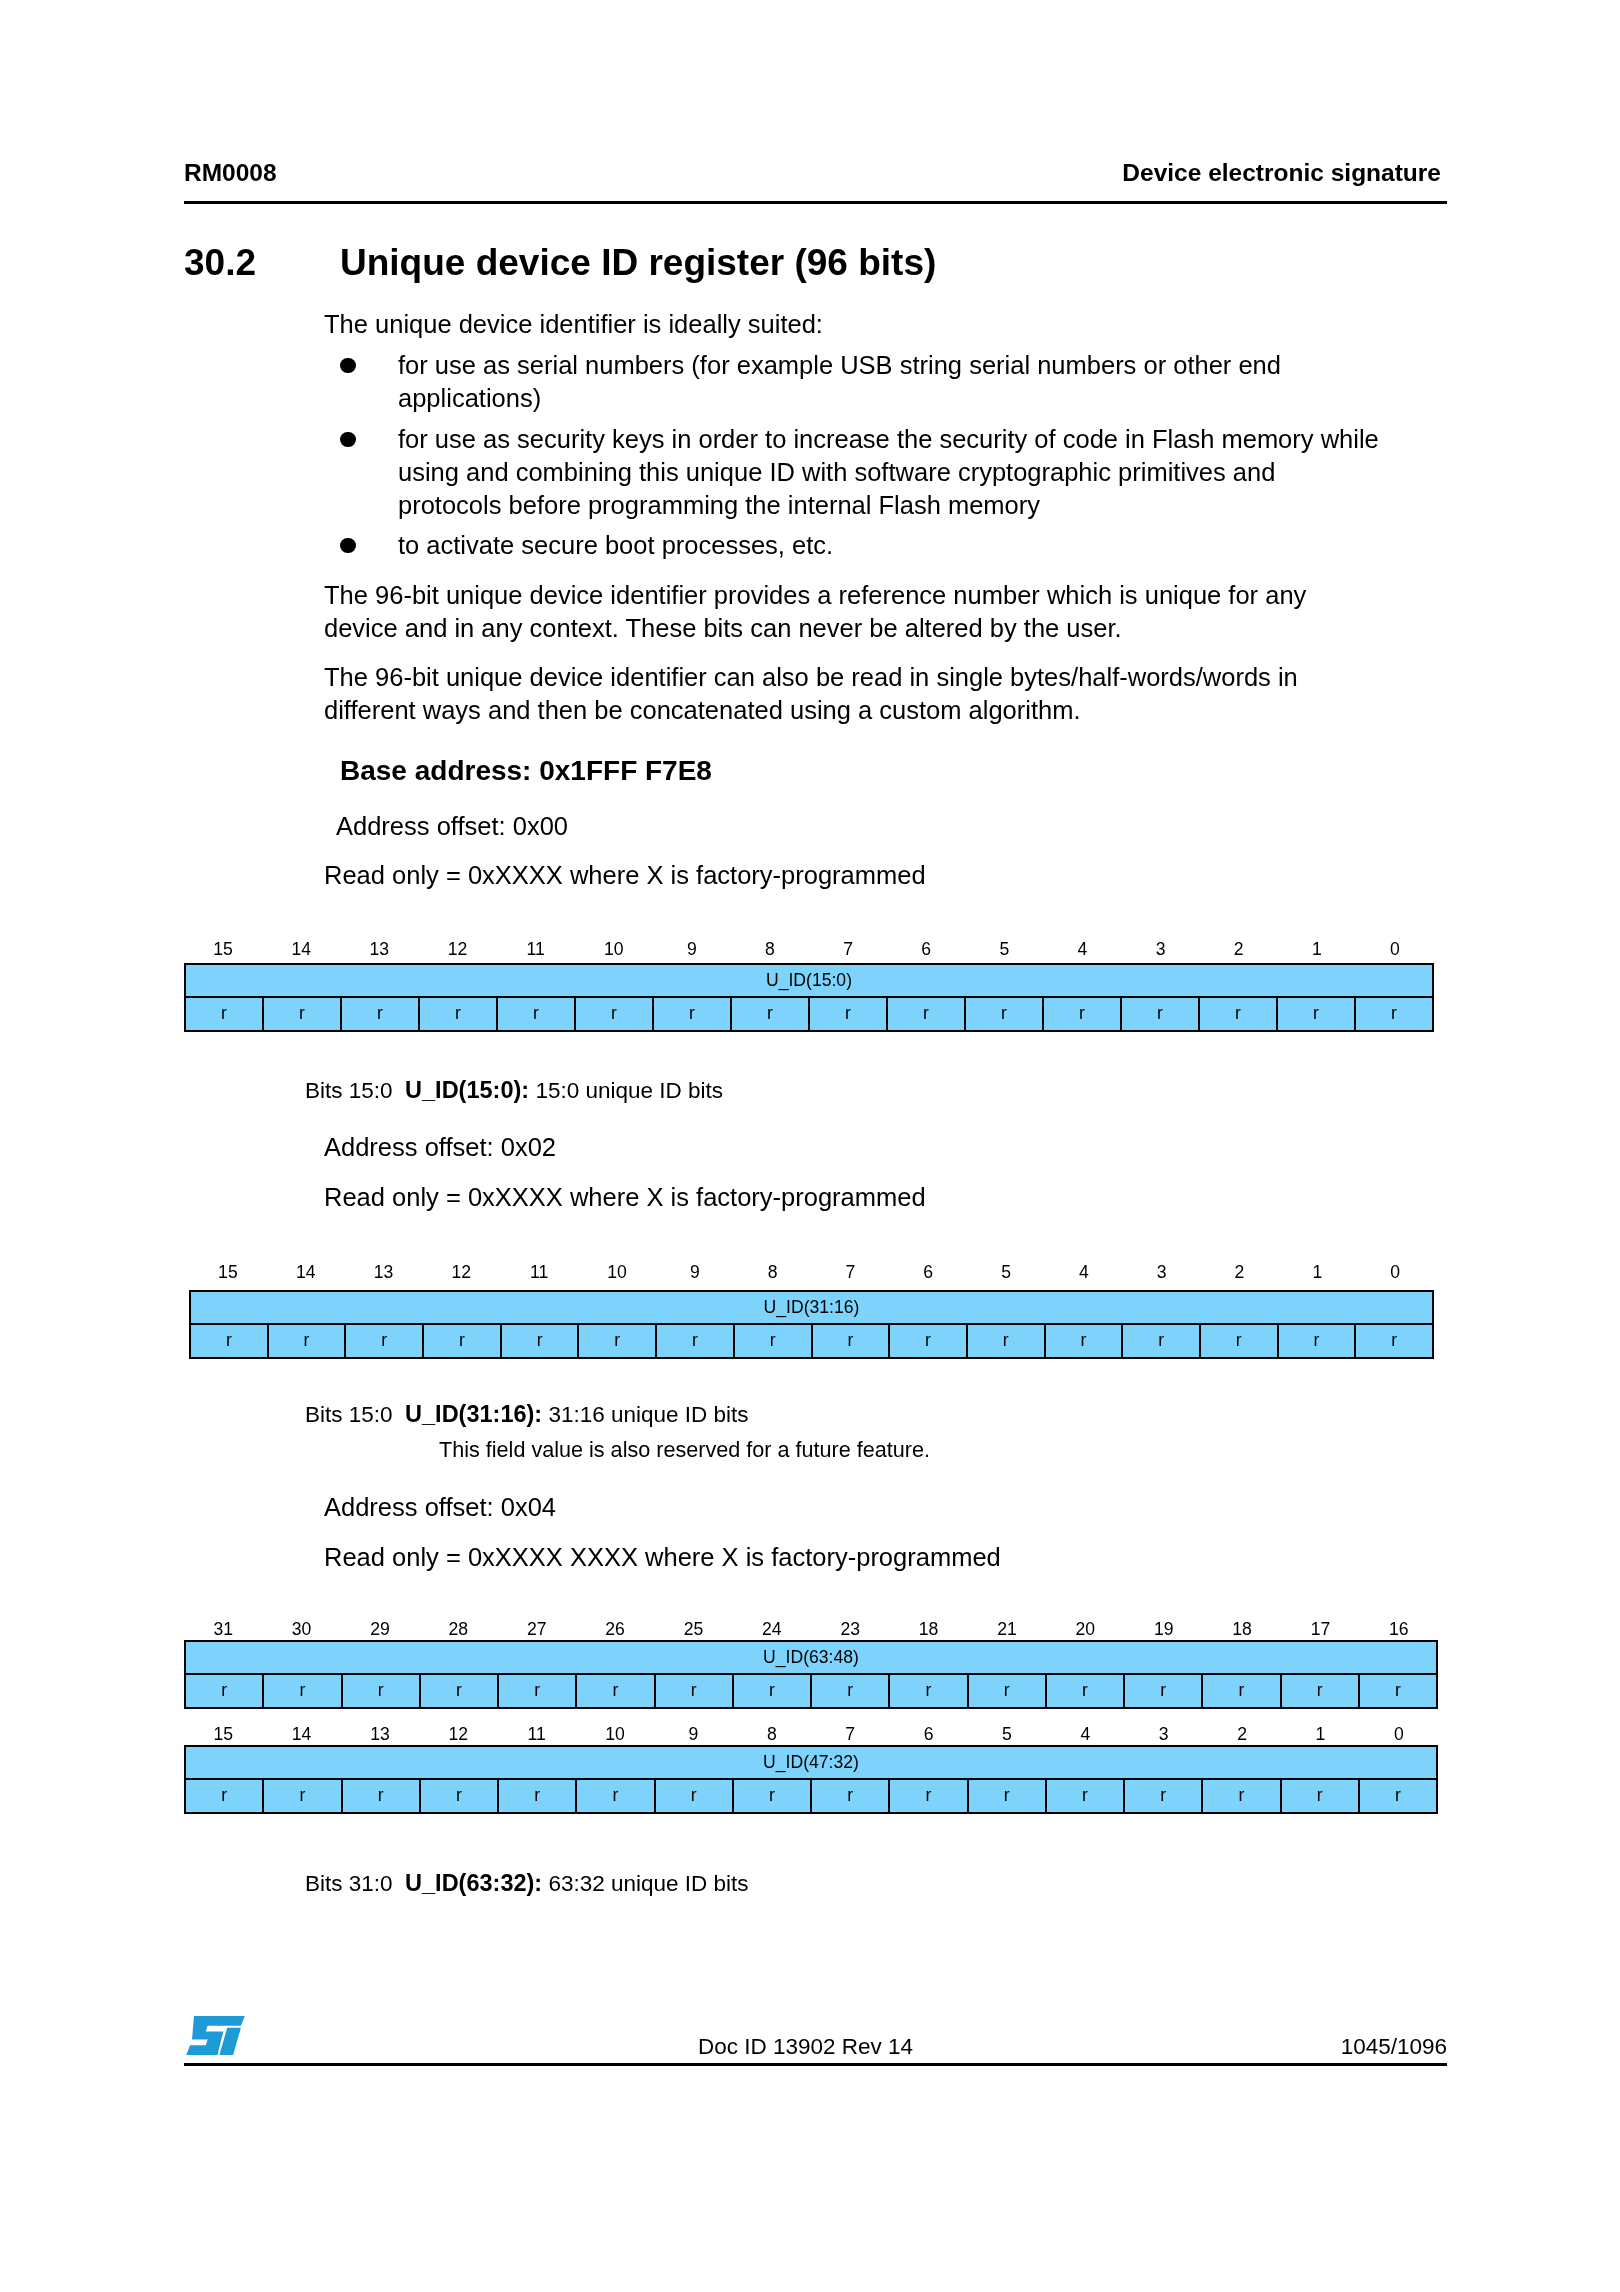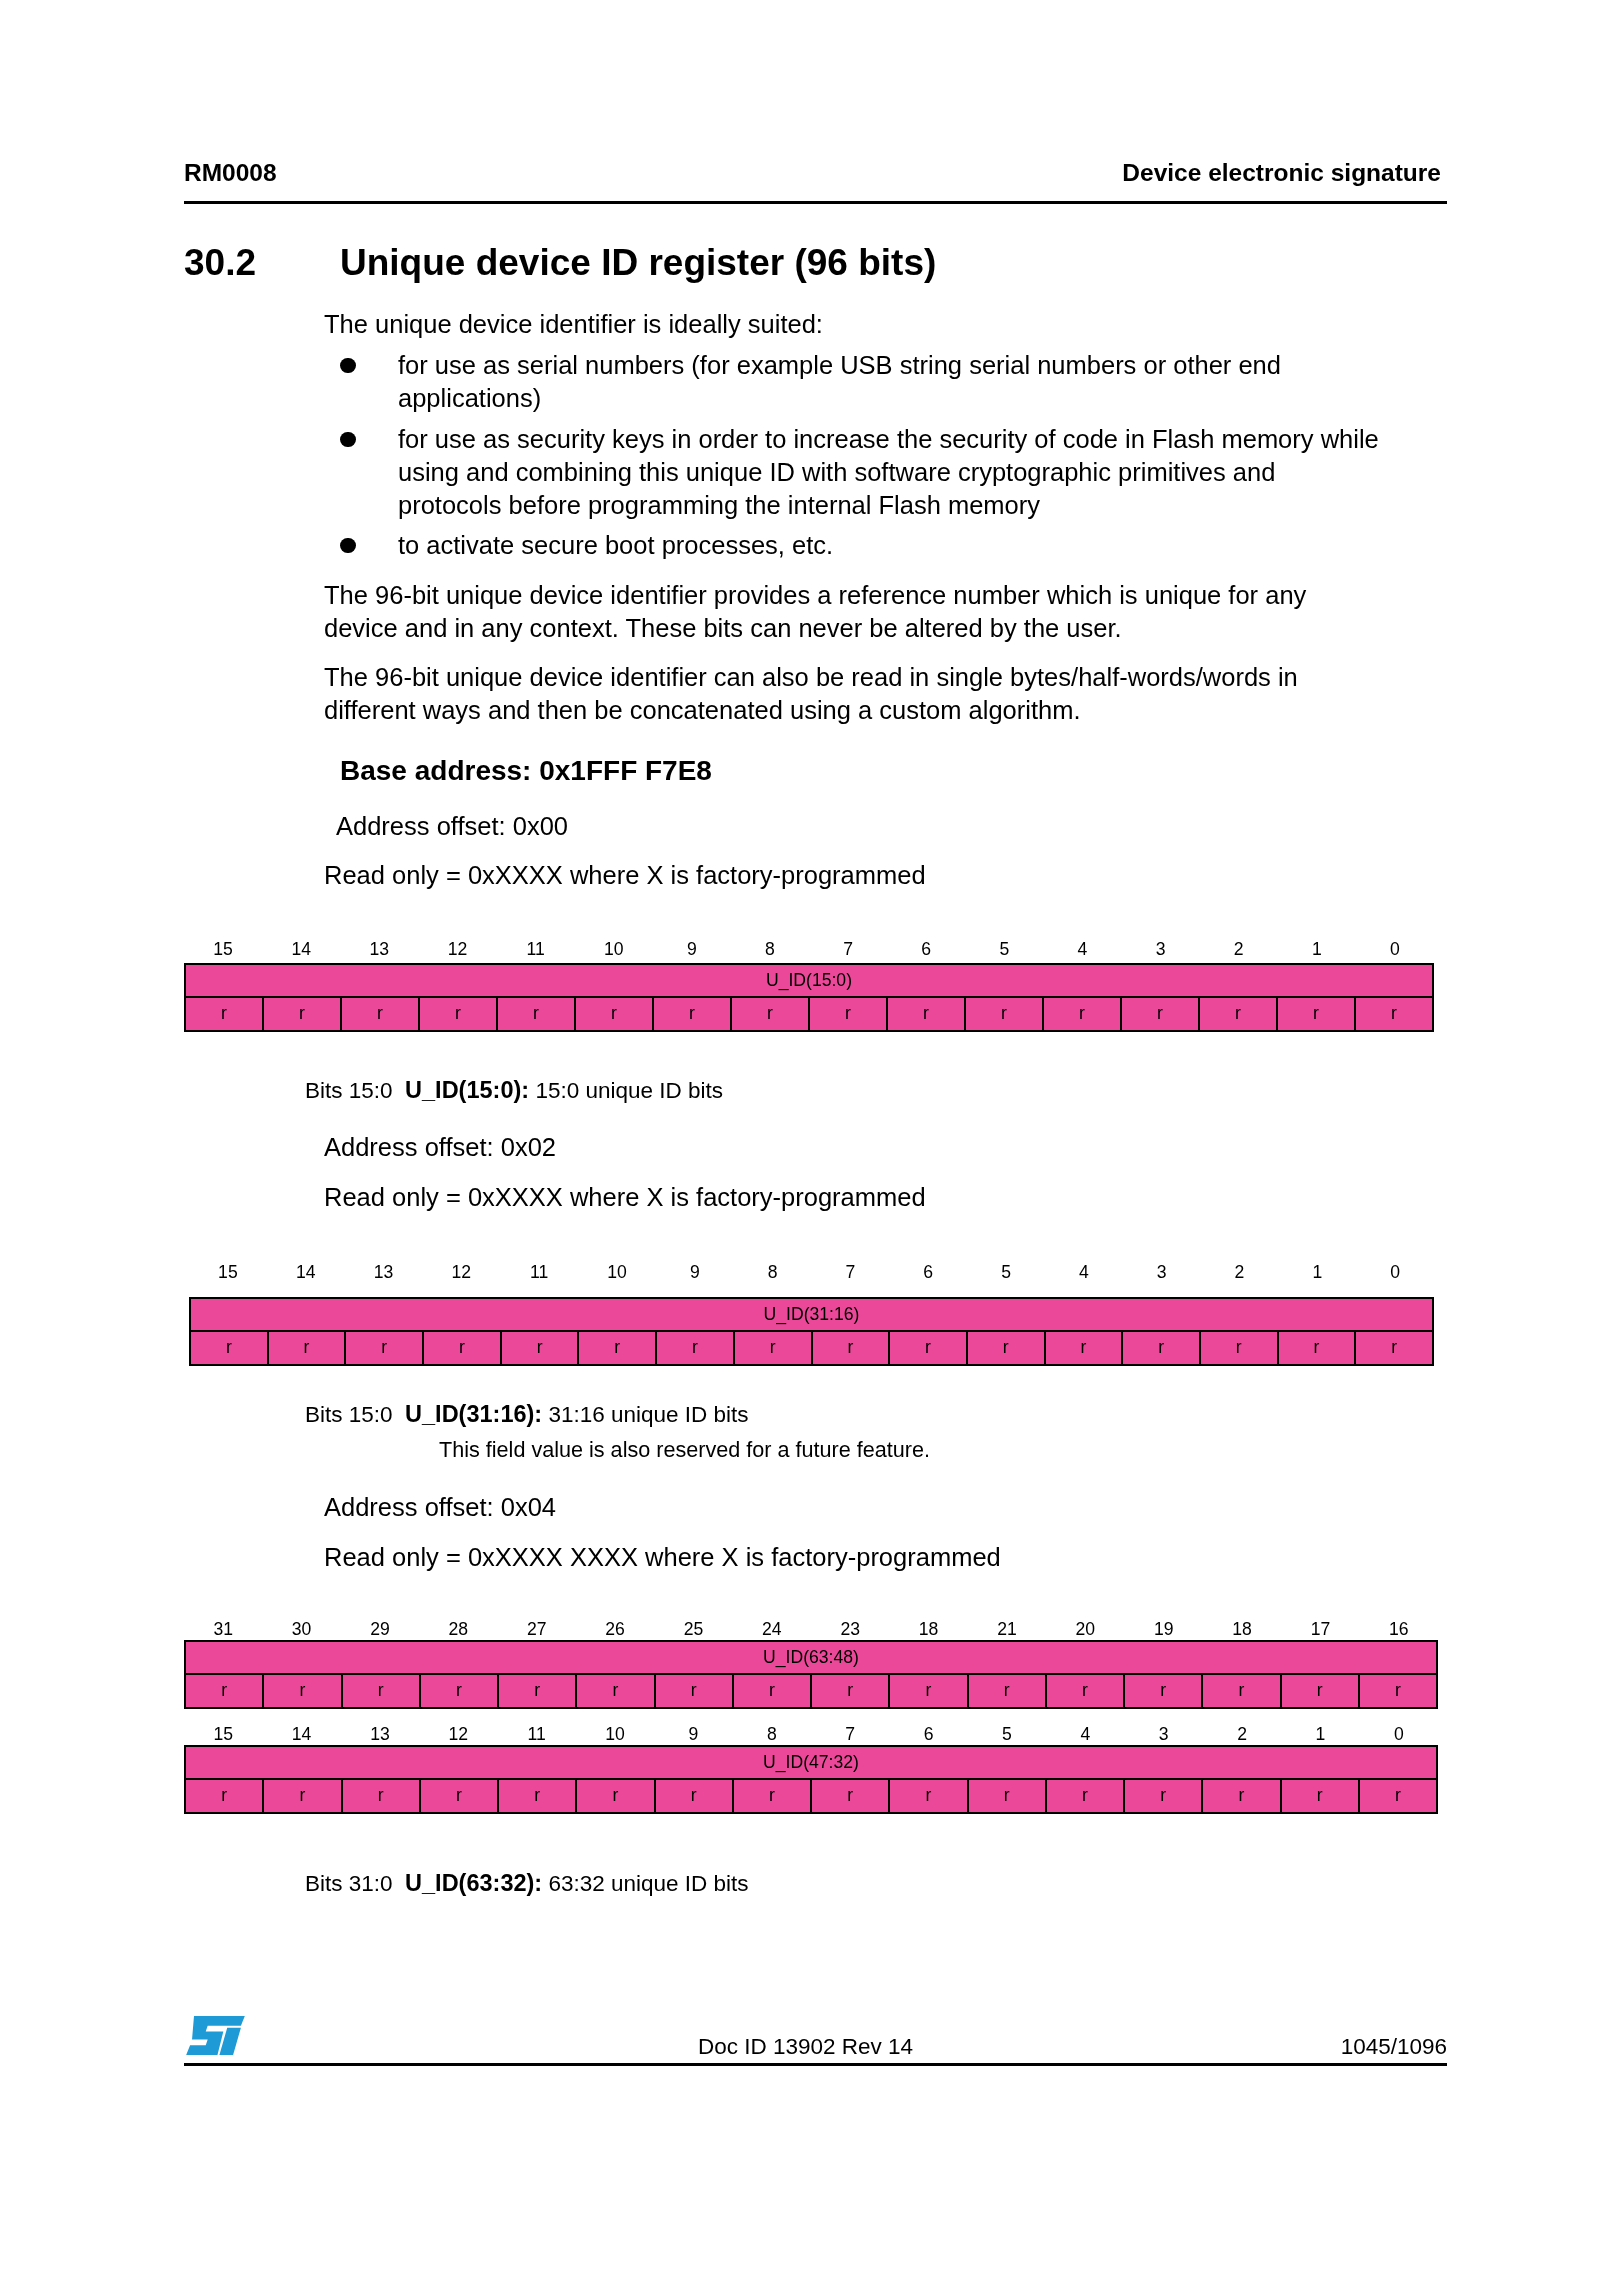--- a/index.html
+++ b/index.html
@@ -16,21 +16,21 @@
   .bullet-text { margin-left:58px; }
   .subhead { left:340px; font-size:28px; font-weight:bold; }
   .bits-desc { font-size:22.5px; left:305px; }
   .bits-desc b { font-weight:bold; font-size:23.5px; }
   .note { font-size:21.6px; left:439px; }
 
   
   .reg { position:absolute; }
   .reg-nums { position:absolute; left:0; right:0; display:flex; }
   .reg-nums span { flex:1; text-align:center; font-size:17.6px; }
-  .reg-box { position:absolute; left:0; right:0; border:2.9px solid #000; box-sizing:border-box; background:#ec4899; }
+  .reg-box { position:absolute; left:0; right:0; border:2.9px solid #000; box-sizing:border-box; background:#7dd3fc; }
   .reg-name { height:33px; border-bottom:2.9px solid #000; box-sizing:border-box; text-align:center; font-size:17.6px; line-height:31px; }
   .reg-cells { display:flex; height:32px; }
   .reg-cells span { flex:1; text-align:center; font-size:17.6px; line-height:31px; border-left:2px solid #000; }
   .reg-cells span:first-child { border-left:none; }
 
   .footer-txt { font-size:22.5px; top:2034px; }
   .st-logo { left:184px; top:2014px; width:63px; height:43px; }
 </style>
 </head>
 <body>
@@ -136,21 +136,21 @@
     <span>8</span>
     <span>7</span>
     <span>6</span>
     <span>5</span>
     <span>4</span>
     <span>3</span>
     <span>2</span>
     <span>1</span>
     <span>0</span>
   </div>
-  <div class="reg-box" style="top:35px;">
+  <div class="reg-box" style="top:28px;">
     <div class="reg-name">U_ID(31:16)</div>
     <div class="reg-cells">
       <span>r</span>
       <span>r</span>
       <span>r</span>
       <span>r</span>
       <span>r</span>
       <span>r</span>
       <span>r</span>
       <span>r</span>

